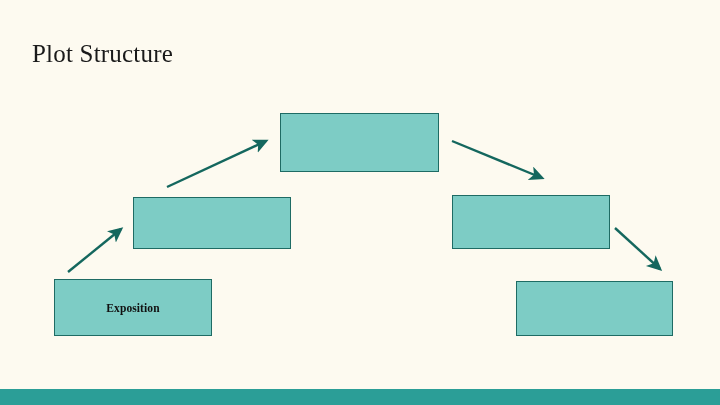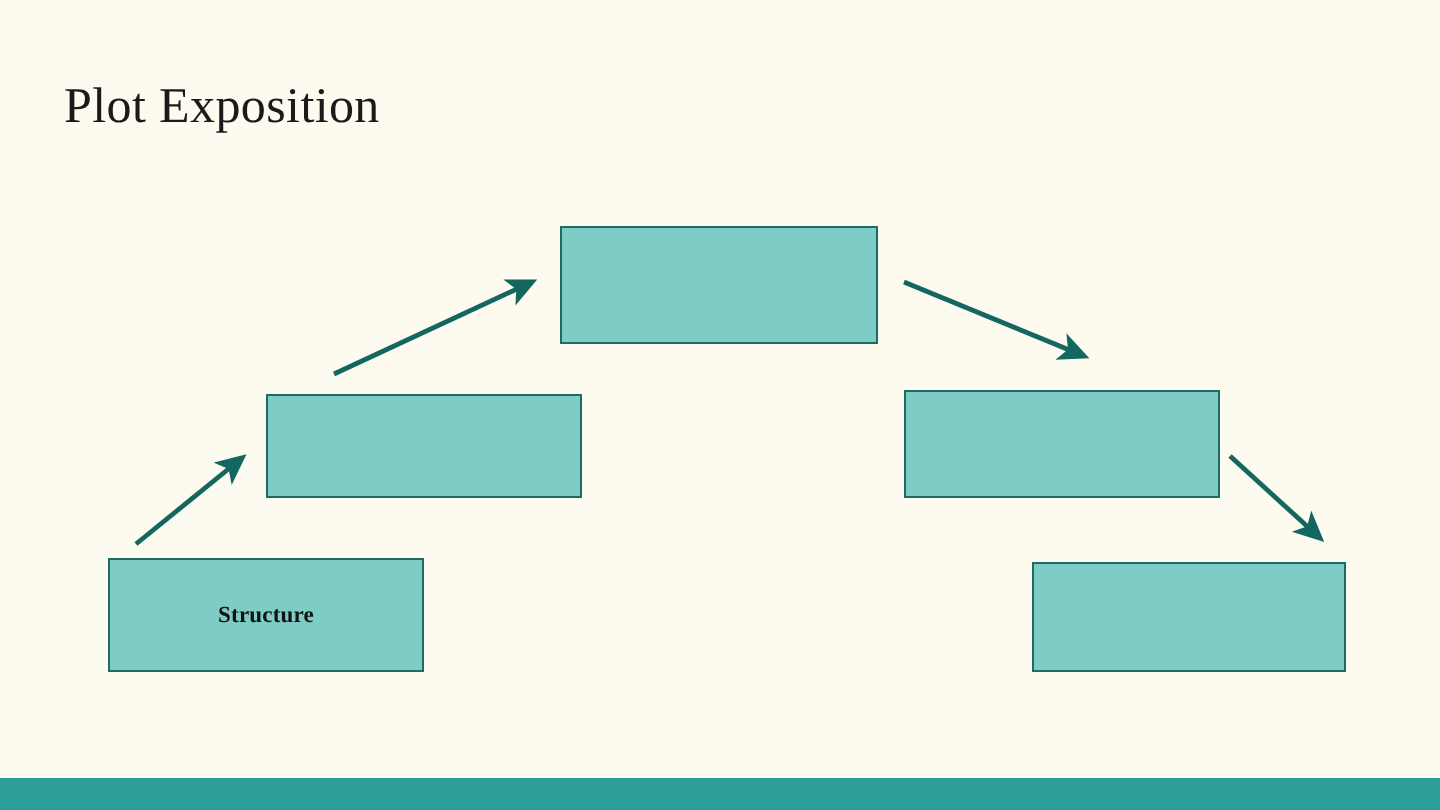--- a/index.html
+++ b/index.html
@@ -70,36 +70,36 @@
     width: 720px;
     height: 16px;
     background: #2B9E97;
   }
 </style>
 </head>
 <body>
 
 <div id="slide">
 
-  <div id="slide-title">Plot Exposition</div>
+  <div id="slide-title">Plot Structure</div>
 
   <svg id="arrow-layer" viewBox="0 0 720 405" xmlns="http://www.w3.org/2000/svg">
     <defs>
       <marker id="ah" markerWidth="8" markerHeight="8" refX="5.2" refY="3" orient="auto" markerUnits="strokeWidth">
         <path d="M0,0 L6.4,3 L0,6 L1.6,3 Z" fill="#14675E"></path>
       </marker>
     </defs>
     <line x1="68" y1="272" x2="121" y2="229" stroke="#14675E" stroke-width="2.4" marker-end="url(#ah)"></line>
     <line x1="167" y1="187" x2="266" y2="141" stroke="#14675E" stroke-width="2.4" marker-end="url(#ah)"></line>
     <line x1="452" y1="141" x2="542" y2="178" stroke="#14675E" stroke-width="2.4" marker-end="url(#ah)"></line>
     <line x1="615" y1="228" x2="660" y2="269" stroke="#14675E" stroke-width="2.4" marker-end="url(#ah)"></line>
   </svg>
 
   <div class="stage-box" id="box-exposition">
-    <span class="stage-label">Structure</span>
+    <span class="stage-label">Exposition</span>
   </div>
 
   <div class="stage-box" id="box-rising">
     <span class="stage-label"></span>
   </div>
 
   <div class="stage-box" id="box-climax">
     <span class="stage-label"></span>
   </div>
 

